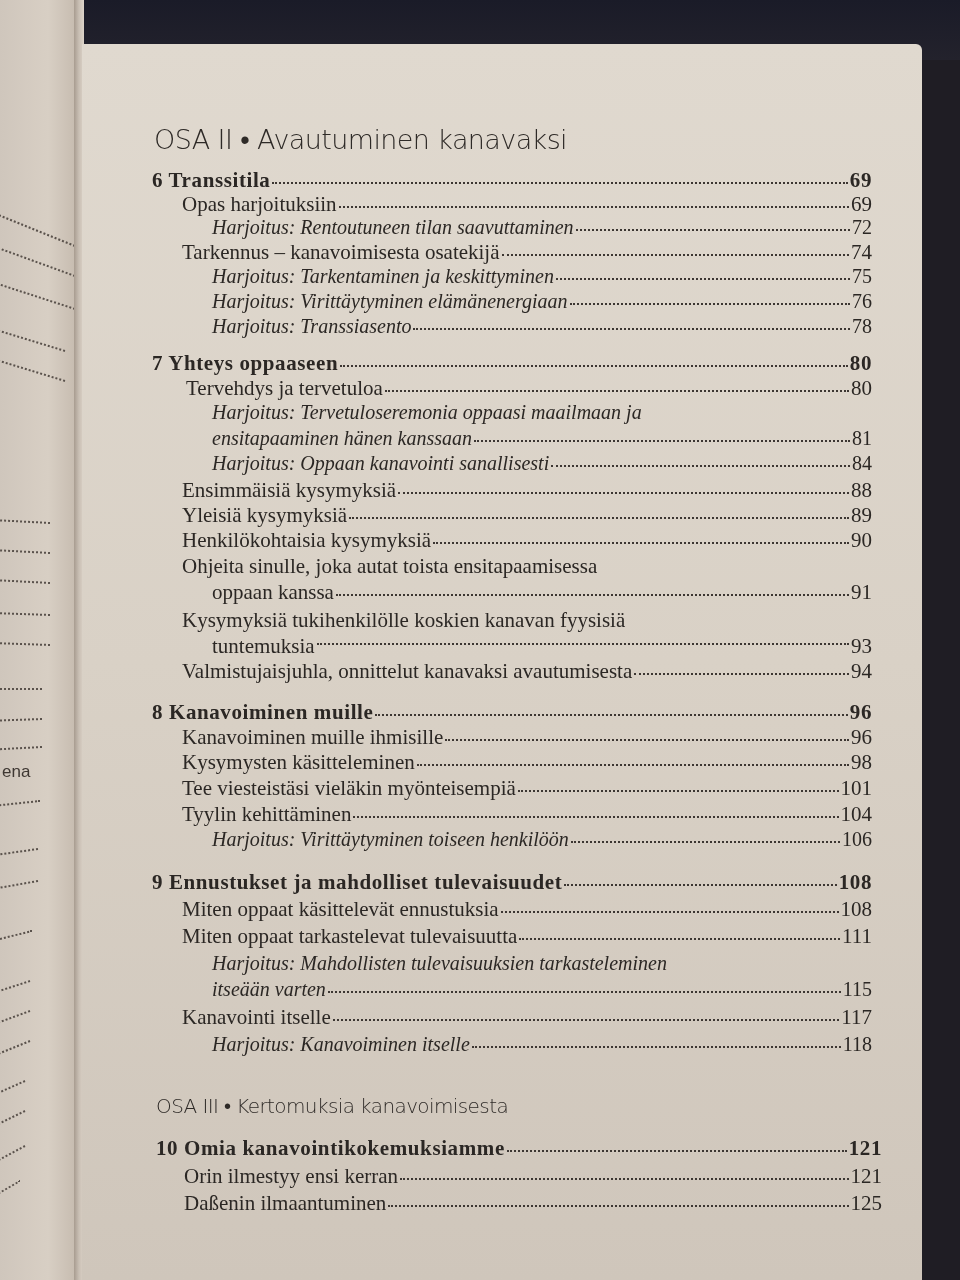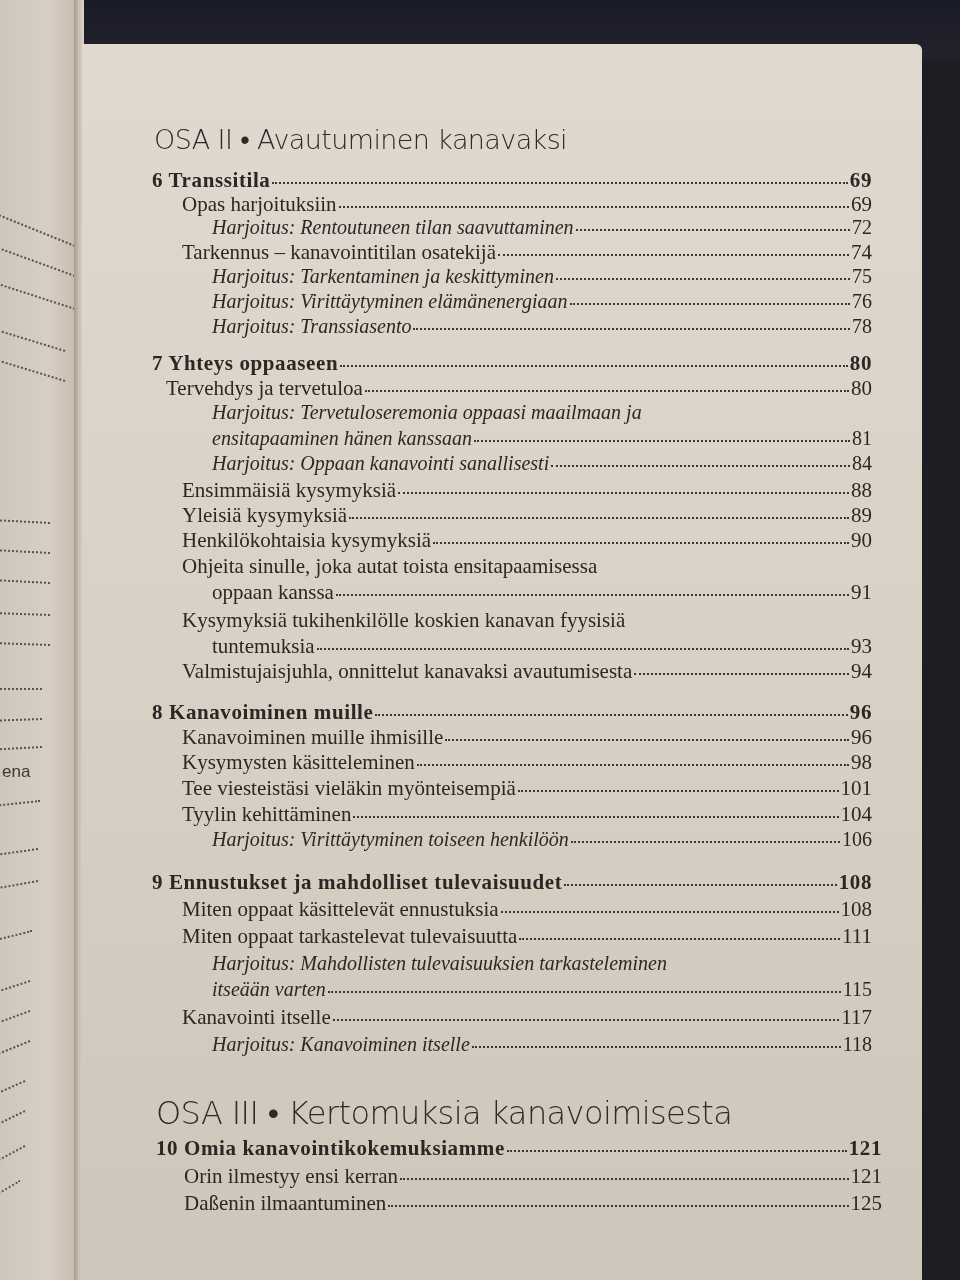--- a/index.html
+++ b/index.html
@@ -110,21 +110,21 @@
       <span class="txt">Opas harjoituksiin</span>
       <span class="dots"></span>
       <span class="pg">69</span>
     </div>
     <div class="entry lvl-exercise" style="top:172px;left:130px;">
       <span class="txt">Harjoitus: Rentoutuneen tilan saavuttaminen</span>
       <span class="dots"></span>
       <span class="pg">72</span>
     </div>
     <div class="entry lvl-section" style="top:196px;left:100px;">
-      <span class="txt">Tarkennus – kanavointitilan osatekijä</span>
+      <span class="txt">Tarkennus – kanavoimisesta osatekijä</span>
       <span class="dots"></span>
       <span class="pg">74</span>
     </div>
     <div class="entry lvl-exercise" style="top:221px;left:130px;">
       <span class="txt">Harjoitus: Tarkentaminen ja keskittyminen</span>
       <span class="dots"></span>
       <span class="pg">75</span>
     </div>
     <div class="entry lvl-exercise" style="top:246px;left:130px;">
       <span class="txt">Harjoitus: Virittäytyminen elämänenergiaan</span>
@@ -135,21 +135,21 @@
       <span class="txt">Harjoitus: Transsiasento</span>
       <span class="dots"></span>
       <span class="pg">78</span>
     </div>
 
     <div class="entry lvl-chapter" style="top:307px;left:70px;">
       <span class="txt">7 Yhteys oppaaseen</span>
       <span class="dots"></span>
       <span class="pg">80</span>
     </div>
-    <div class="entry lvl-section" style="top:332px;left:84px;">
+    <div class="entry lvl-section" style="top:332px;left:104px;">
       <span class="txt">Tervehdys ja tervetuloa</span>
       <span class="dots"></span>
       <span class="pg">80</span>
     </div>
     <div class="wrapline lvl-exercise" style="top:357px;left:130px;">Harjoitus: Tervetuloseremonia oppaasi maailmaan ja</div>
     <div class="entry lvl-exercise" style="top:383px;left:130px;">
       <span class="txt">ensitapaaminen hänen kanssaan</span>
       <span class="dots"></span>
       <span class="pg">81</span>
     </div>
@@ -173,21 +173,21 @@
       <span class="dots"></span>
       <span class="pg">90</span>
     </div>
     <div class="wrapline lvl-section" style="top:510px;left:100px;">Ohjeita sinulle, joka autat toista ensitapaamisessa</div>
     <div class="entry lvl-section" style="top:536px;left:130px;">
       <span class="txt">oppaan kanssa</span>
       <span class="dots"></span>
       <span class="pg">91</span>
     </div>
     <div class="wrapline lvl-section" style="top:564px;left:100px;">Kysymyksiä tukihenkilölle koskien kanavan fyysisiä</div>
-    <div class="entry lvl-section" style="top:590px;left:130px;">
+    <div class="entry lvl-section" style="top:590px;left:130px;align-items:center;">
       <span class="txt">tuntemuksia</span>
       <span class="dots"></span>
       <span class="pg">93</span>
     </div>
     <div class="entry lvl-section" style="top:615px;left:100px;">
       <span class="txt">Valmistujaisjuhla, onnittelut kanavaksi avautumisesta</span>
       <span class="dots"></span>
       <span class="pg">94</span>
     </div>
 
@@ -247,21 +247,21 @@
       <span class="txt">Kanavointi itselle</span>
       <span class="dots"></span>
       <span class="pg">117</span>
     </div>
     <div class="entry lvl-exercise" style="top:989px;left:130px;">
       <span class="txt">Harjoitus: Kanavoiminen itselle</span>
       <span class="dots"></span>
       <span class="pg">118</span>
     </div>
 
-    <div class="part-title" style="top:1050px;left:74px;font-size:32px;">OSA III • Kertomuksia kanavoimisesta</div>
+    <div class="part-title" style="top:1050px;left:74px;font-size:20px;">OSA III • Kertomuksia kanavoimisesta</div>
 
     <div class="entry lvl-chapter" style="top:1092px;left:74px;right:40px;">
       <span class="txt">10 Omia kanavointikokemuksiamme</span>
       <span class="dots"></span>
       <span class="pg">121</span>
     </div>
     <div class="entry lvl-section" style="top:1120px;left:102px;right:40px;">
       <span class="txt">Orin ilmestyy ensi kerran</span>
       <span class="dots"></span>
       <span class="pg">121</span>

